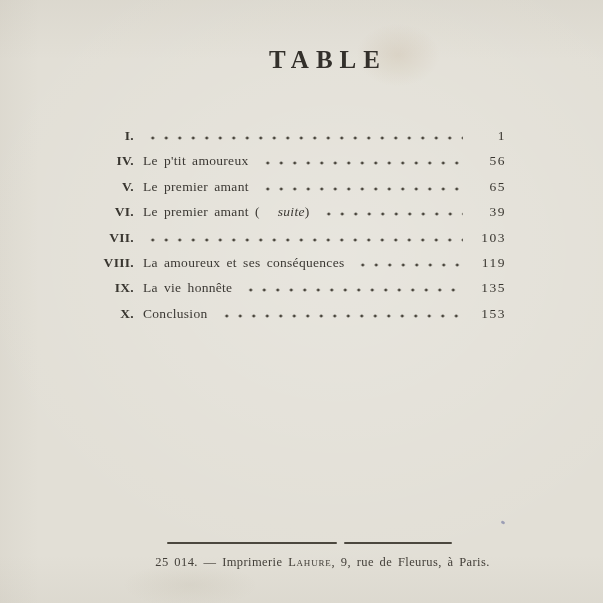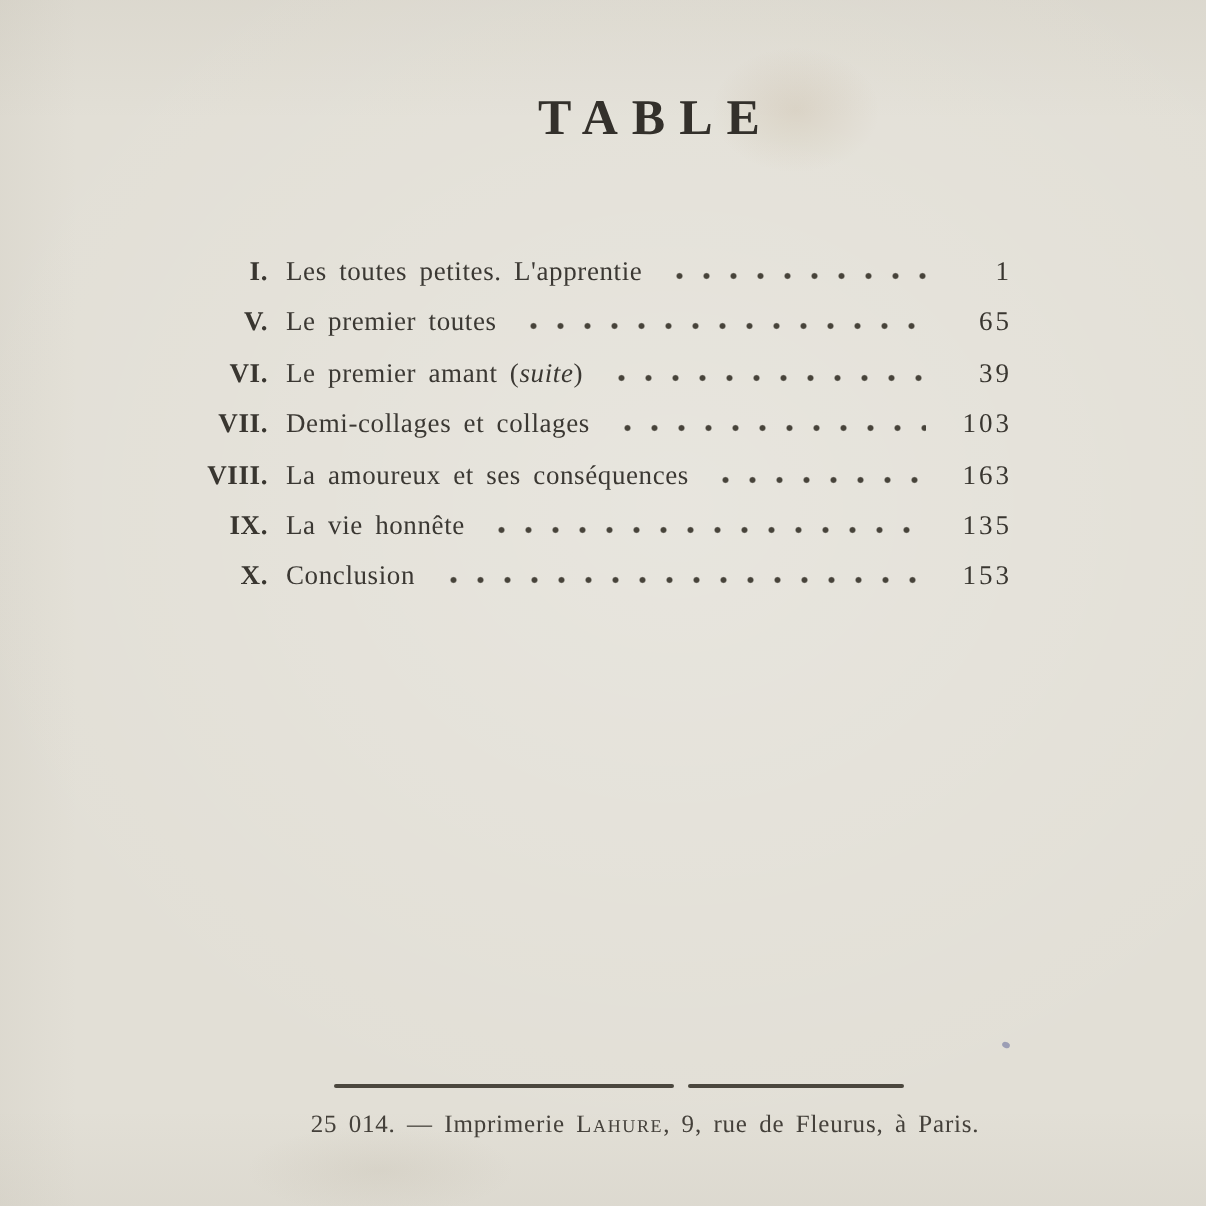--- a/index.html
+++ b/index.html
@@ -47,21 +47,21 @@
     white-space: nowrap;
   }
   .num {
     flex: none;
     width: 48px;
     text-align: right;
     font-weight: 600;
     color: #393630;
   }
   .entry-title { flex: none; margin-left: 9px; }
-  .entry-title em { font-style: italic; }
+  .entry-title em { font-style: italic; margin-left: 18px; }
   .dots {
     flex: 1 1 auto;
     height: 4px;
     margin: 0 5px 0 9px;
     align-self: baseline;
     background-image: radial-gradient(circle at 50% 50%, #47433a 1.15px, rgba(71,67,58,0) 1.8px);
     background-size: 13.5px 4px;
     background-repeat: repeat-x;
     background-position: 3px 0;
   }
@@ -103,47 +103,51 @@
 </head>
 <body>
 
 <div class="page">
 
   <div class="page-title">TABLE</div>
 
   <div class="toc">
       <div class="toc-row">
     <span class="num">I.</span>
-    <span class="entry-title"><span>Les toutes petites. L'apprentie</span></span>
     <span class="dots"></span>
     <span class="pg">1</span>
   </div>
       <div class="toc-row">
+    <span class="num">IV.</span>
+    <span class="entry-title"><span>Le p'tit amoureux</span></span>
+    <span class="dots"></span>
+    <span class="pg">56</span>
+  </div>
+      <div class="toc-row">
     <span class="num">V.</span>
-    <span class="entry-title"><span>Le premier toutes</span></span>
+    <span class="entry-title"><span>Le premier amant</span></span>
     <span class="dots"></span>
     <span class="pg">65</span>
   </div>
       <div class="toc-row">
     <span class="num">VI.</span>
     <span class="entry-title"><span>Le premier amant (</span><em>suite</em><span>)</span></span>
     <span class="dots"></span>
     <span class="pg">39</span>
   </div>
       <div class="toc-row">
     <span class="num">VII.</span>
-    <span class="entry-title"><span>Demi-collages et collages</span></span>
     <span class="dots"></span>
     <span class="pg">103</span>
   </div>
       <div class="toc-row">
     <span class="num">VIII.</span>
     <span class="entry-title"><span>La amoureux et ses conséquences</span></span>
     <span class="dots"></span>
-    <span class="pg">163</span>
+    <span class="pg">119</span>
   </div>
       <div class="toc-row">
     <span class="num">IX.</span>
     <span class="entry-title"><span>La vie honnête</span></span>
     <span class="dots"></span>
     <span class="pg">135</span>
   </div>
       <div class="toc-row">
     <span class="num">X.</span>
     <span class="entry-title"><span>Conclusion</span></span>

